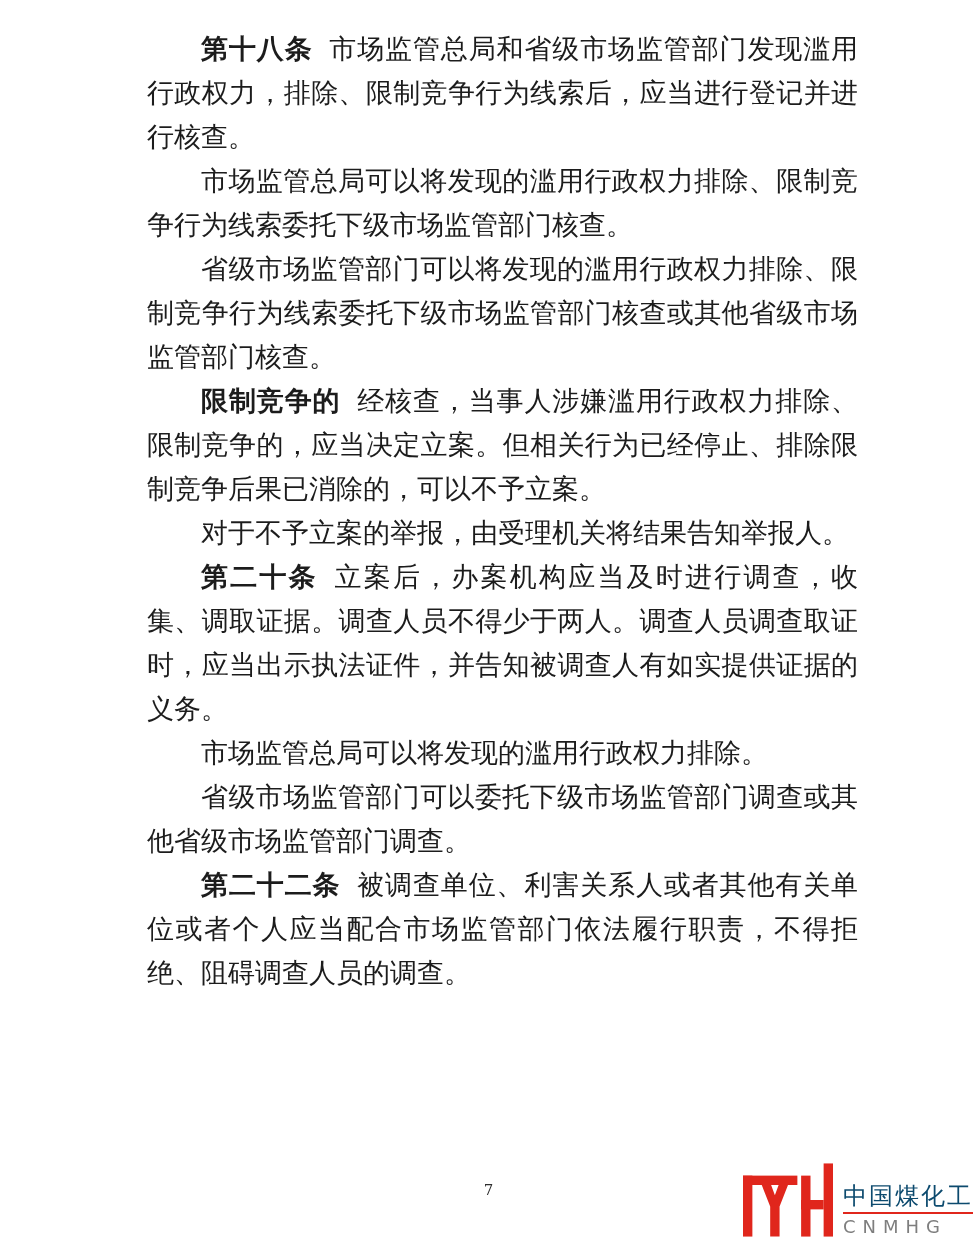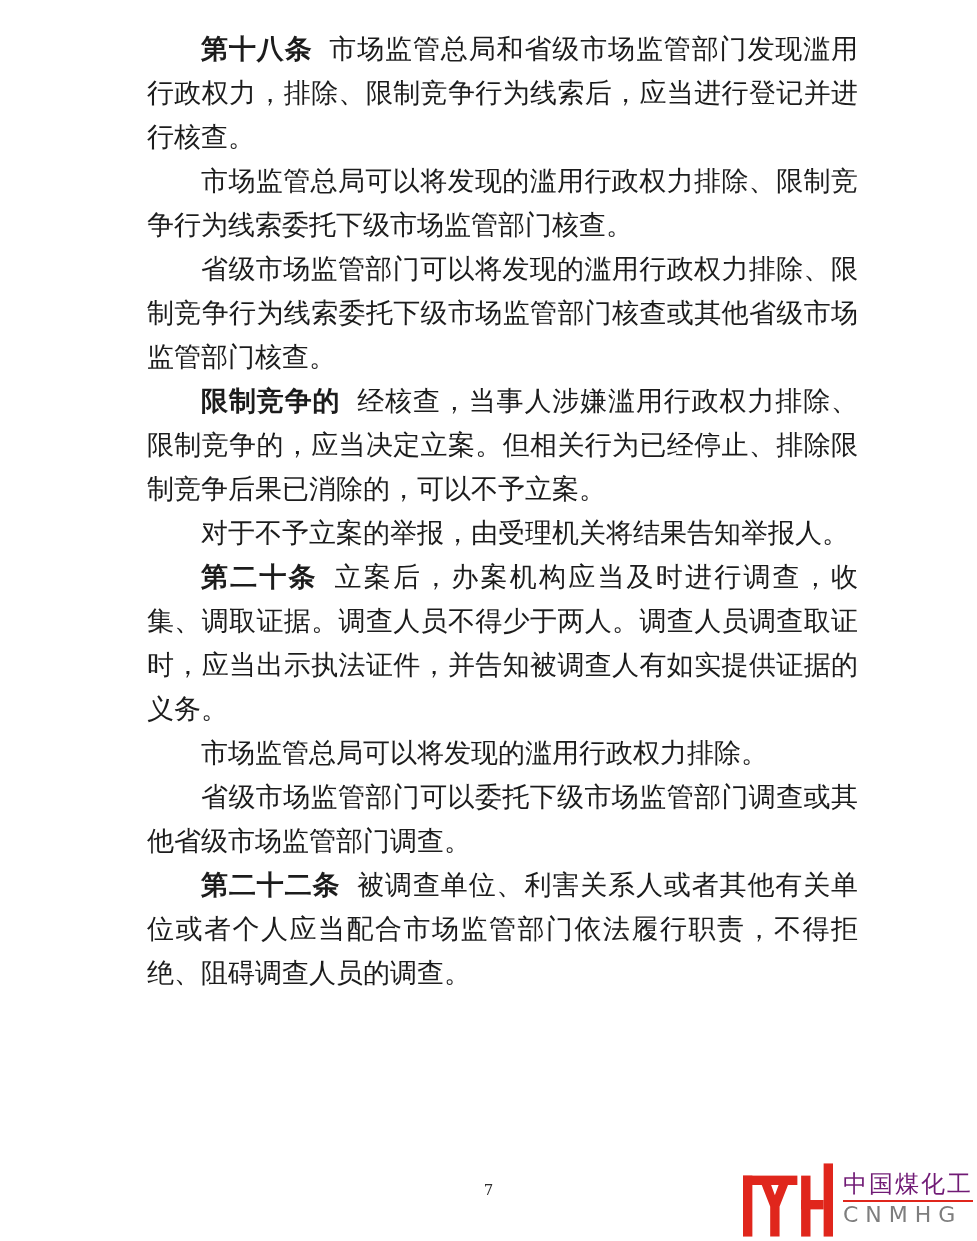--- a/index.html
+++ b/index.html
@@ -62,32 +62,33 @@
   }
   .logo-text {
     display: flex;
     flex-direction: column;
     justify-content: flex-start;
     padding-top: 10px;
   }
   .logo-cn {
     font-size: 24px;
     line-height: 26px;
-    color: #701a75;
+    color: #0c4a6e;
     letter-spacing: 2px;
     font-family: "DejaVu Sans", "Liberation Sans", sans-serif;
     white-space: nowrap;
+    margin-top: 12px;
   }
   .logo-underline {
     height: 2px;
     background: #e0261c;
     margin: 3px 0 3px 0;
   }
   .logo-en {
-    font-size: 22px;
+    font-size: 18px;
     line-height: 20px;
     color: #7e7e7e;
     letter-spacing: 7px;
     font-family: "DejaVu Sans", "Liberation Sans", sans-serif;
     white-space: nowrap;
   }
 </style>
 </head>
 <body>
 

